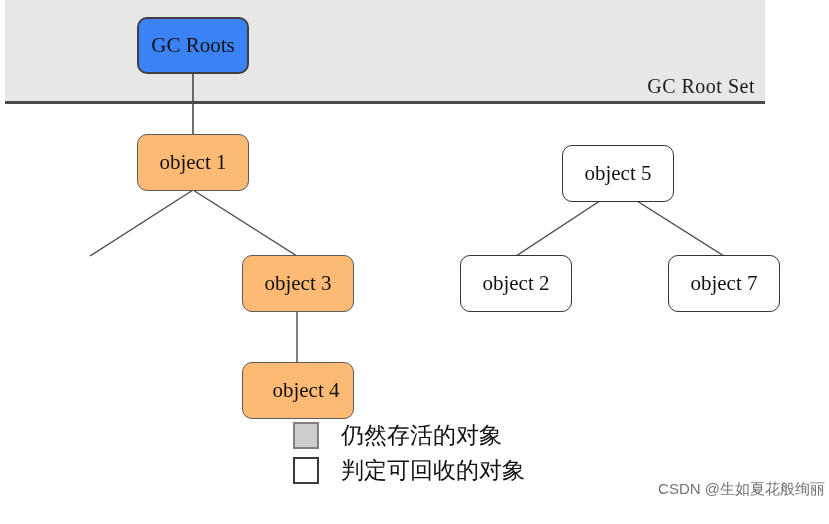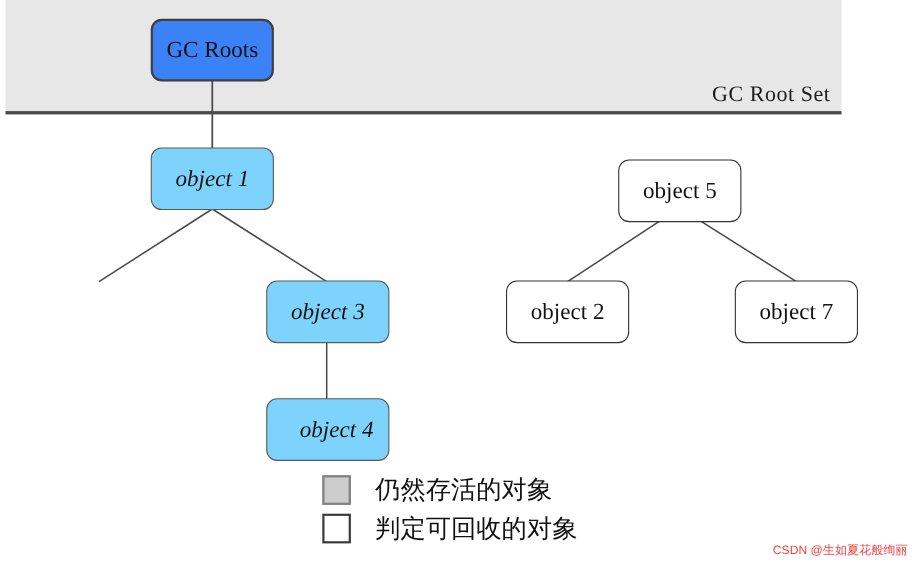--- a/index.html
+++ b/index.html
@@ -47,40 +47,39 @@
     justify-content: center;
     font-size: 21px;
     color: #111111;
     z-index: 3;
   }
   .node.root {
     background: #3b82f6;
     border: 2px solid #3f3f3f;
   }
   .node.alive {
-    background: #7dd3fc;
+    background: #fdba74;
     border: 1.6px solid #5a5a5a;
-    font-style: italic;
   }
   .node.reclaimable {
     background: #ffffff;
     border: 1.6px solid #333333;
   }
   .n-gc-roots { left: 137px; top: 17px; }
   .n-object1  { left: 137px; top: 134px; }
   .n-object2  { left: 33px;  top: 255px; }
   .n-object3  { left: 242px; top: 255px; }
   .n-object4  { left: 242px; top: 362px; padding-left: 16px; }
   .n-object5  { left: 562px; top: 145px; }
   .n-object6  { left: 460px; top: 255px; }
   .n-object7  { left: 668px; top: 255px; }
   
   .legend {
     position: absolute;
-    left: 293px; top: 431px;
+    left: 293px; top: 421px;
     z-index: 3;
   }
   .legend-row {
     display: flex;
     align-items: center;
     height: 29px;
     margin-bottom: 6px;
   }
   .swatch {
     width: 26px; height: 27px;
@@ -97,24 +96,24 @@
   }
   .legend-label {
     margin-left: 22px;
     font-size: 23px;
     color: #111111;
     white-space: nowrap;
   }
   
   .watermark {
     position: absolute;
-    right: 4px; top: 493px;
+    right: 4px; top: 480px;
     font-family: "Liberation Sans", "DejaVu Sans", sans-serif;
-    font-size: 11px;
-    color: #ef4444;
+    font-size: 15px;
+    color: #737373;
     text-shadow: 1px 1px 0 #ffffff;
     z-index: 4;
     white-space: nowrap;
   }
 </style>
 </head>
 <body>
 
 <div class="stage">
 

